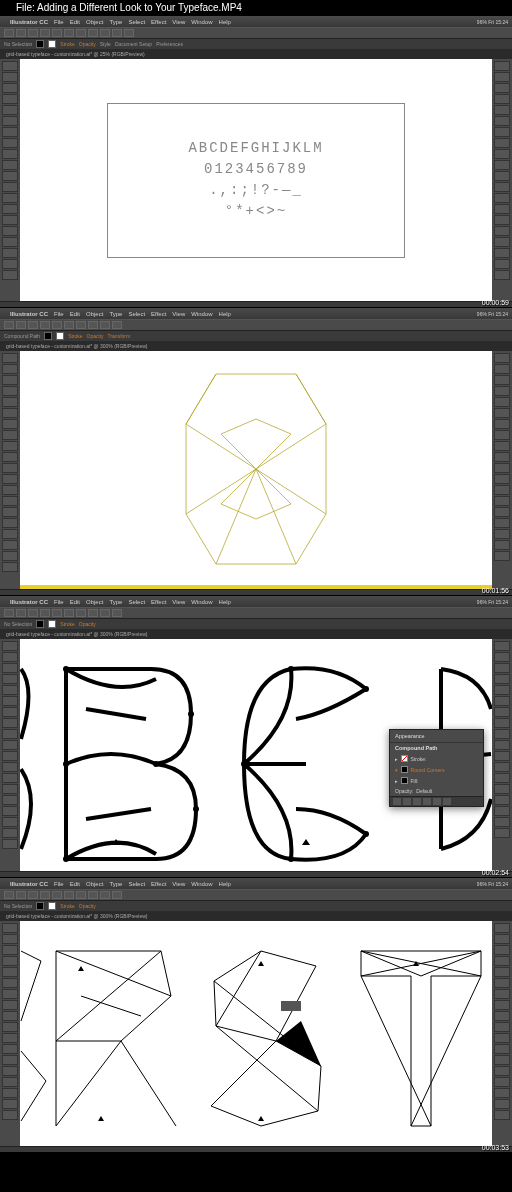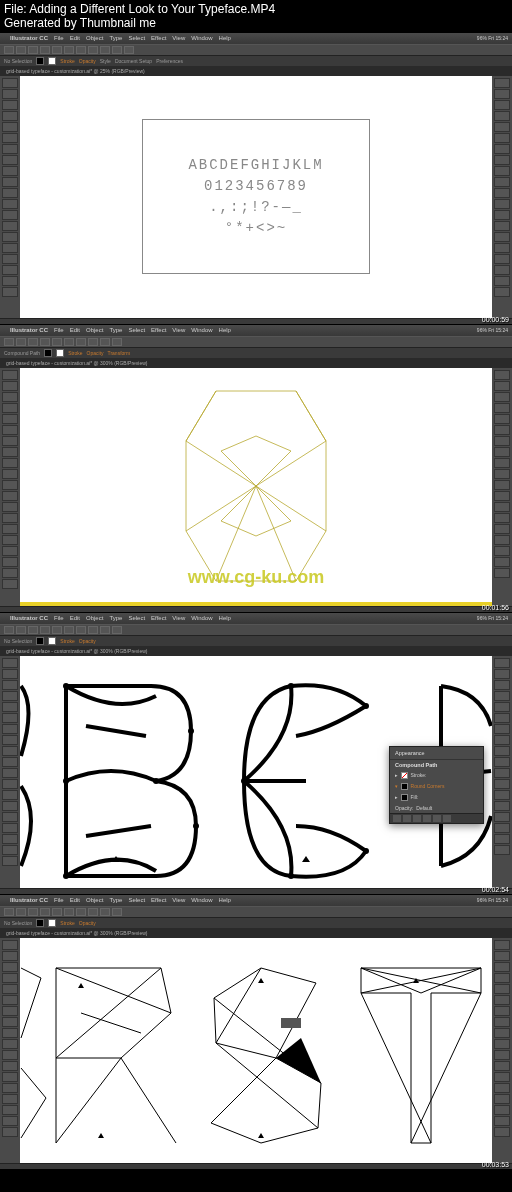--- a/index.html
+++ b/index.html
@@ -4,23 +4,23 @@
   <style>
     * { margin: 0; padding: 0; box-sizing: border-box; }
     body {
       width: 512px;
       background: #000;
       font-family: Arial, sans-serif;
       font-size: 8px;
       color: #fff;
     }
     .header-info {
-      padding: 2px 4px;
+      padding: 2px 16px;
       line-height: 1.2;
-      font-size: 12px;
+      font-size: 10px;
     }
     .header-info div { white-space: nowrap; }
     
     .screenshot {
       position: relative;
       width: 100%;
       margin-bottom: 1px;
       background: #333;
     }
     
@@ -116,21 +116,21 @@
     .canvas {
       flex: 1;
       background: #fff;
       position: relative;
       overflow: hidden;
     }
     
     
     .s1 .canvas { height: 242px; display: flex; align-items: center; justify-content: center; }
     .artboard-frame {
-      width: 228px; height: 155px;
+      width: 298px; height: 155px;
       border: 1px solid #888;
       display: flex;
       flex-direction: column;
       align-items: center;
       justify-content: center;
       padding: 19px;
     }
     .typeface-line {
       font-size: 14px;
       color: #888;
@@ -198,21 +198,20 @@
       height: 6px;
       background: #3a3a3a;
       border-top: 1px solid #222;
     }
   </style>
 </head>
 <body>
 
 <div class="header-info">
   <div>File: Adding a Different Look to Your Typeface.MP4</div>
-  <div>Generated by Thumbnail me</div>
 </div>
 
 <div class="screenshot s1">
   <div class="mac-menubar">
     <span class="apple"></span>
     <span class="app-name">Illustrator CC</span>
     <span class="menu-item">File</span>
     <span class="menu-item">Edit</span>
     <span class="menu-item">Object</span>
     <span class="menu-item">Type</span>
@@ -371,21 +370,20 @@
     <div class="canvas">
       <div class="geo-shape">
         <svg viewBox="0 0 180 210">
           <path d="M50 10 L130 10 L160 60 L160 150 L130 200 L50 200 L20 150 L20 60 Z
                    M50 10 L20 60 L90 105 L160 60 L130 10 M20 150 L90 105 L160 150
                    M90 105 L50 200 M90 105 L130 200
                    M55 70 L90 55 L125 70 L90 105 Z
                    M55 140 L90 105 L125 140 L90 155 Z" fill="none" stroke="#b8a830" stroke-width="0.8"></path>
         </svg>
       </div>
-      <div class="watermark">www.cg-ku.com</div>
       <div class="yellow-bar"></div>
     </div>
     <div class="right-panels">
       <div class="panel-btn"></div>
       <div class="panel-btn"></div>
       <div class="panel-btn"></div>
       <div class="panel-btn"></div>
       <div class="panel-btn"></div>
       <div class="panel-btn"></div>
       <div class="panel-btn"></div>

